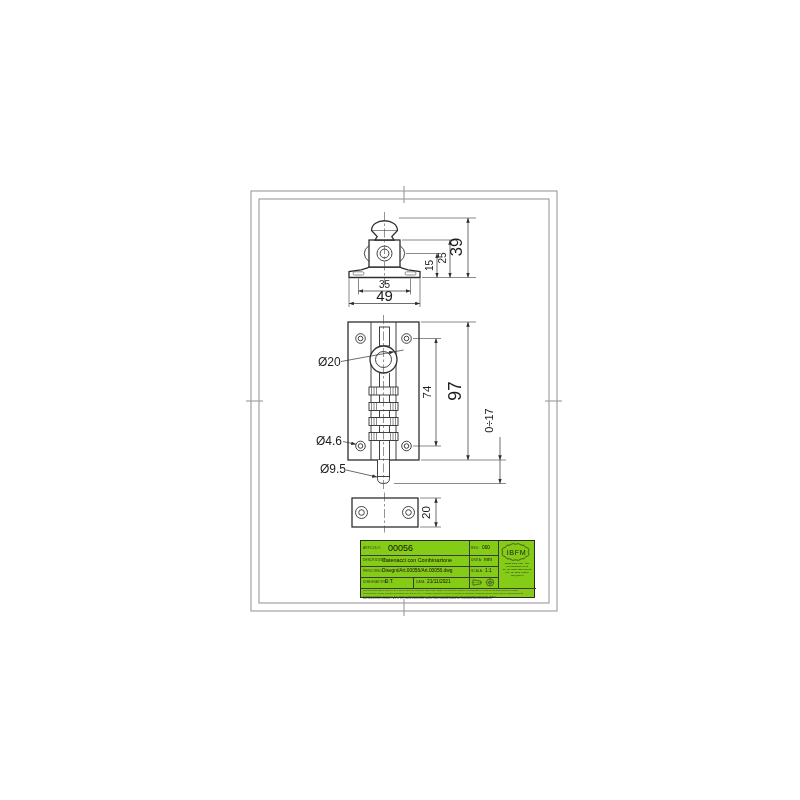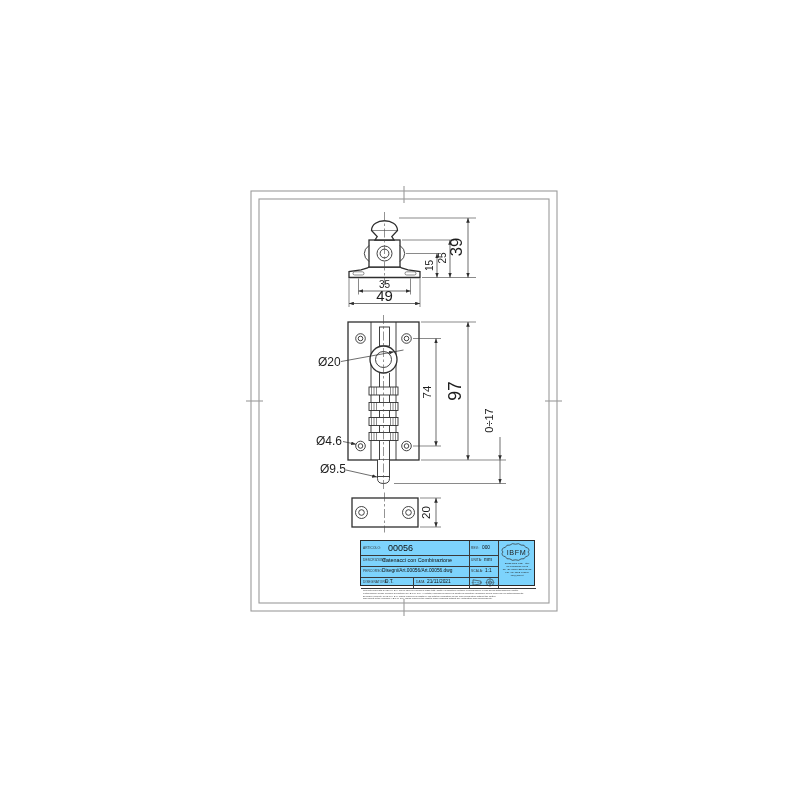--- a/index.html
+++ b/index.html
@@ -7,21 +7,21 @@
   svg text{font-family:"Liberation Sans",sans-serif;fill:#1d1d1d;}
   .o1{stroke:#2e2e2e;stroke-width:1.3;fill:#ffffff;}
   .o2{stroke:#2e2e2e;stroke-width:0.9;fill:#ffffff;}
   .ln{stroke:#2e2e2e;stroke-width:0.9;fill:none;}
   .tick{stroke:#2e2e2e;stroke-width:0.55;fill:none;}
   .ext{stroke:#3a3a3a;stroke-width:0.6;fill:none;}
   .dim{stroke:#2e2e2e;stroke-width:0.7;fill:none;}
   .cl{stroke:#4a4a4a;stroke-width:0.6;fill:none;stroke-dasharray:9 2.5 2.5 2.5;}
   .frame{stroke:#9b9b9b;stroke-width:1.1;fill:none;}
   
-  .tb{position:absolute;left:360px;top:540px;width:175px;height:46px;background:#7dd3fc;
+  .tb{position:absolute;left:360px;top:540px;width:175px;height:58px;background:#84cc16;
       border:0.8px solid #2a2a2a;box-sizing:border-box;z-index:5;}
   .tb *{position:absolute;line-height:1;}
   .hl,.vl{background:#3a3a3a;}
   .lab{font-size:3.2px;color:#333;letter-spacing:0.1px;}
   .val{color:#101010;}
   .addr{font-size:2.4px;color:#222;text-align:center;line-height:1.25;position:static;}
   .disc{font-size:2.35px;color:#3c3c3c;line-height:1.18;position:static;}
 </style>
 </head>
 <body>

